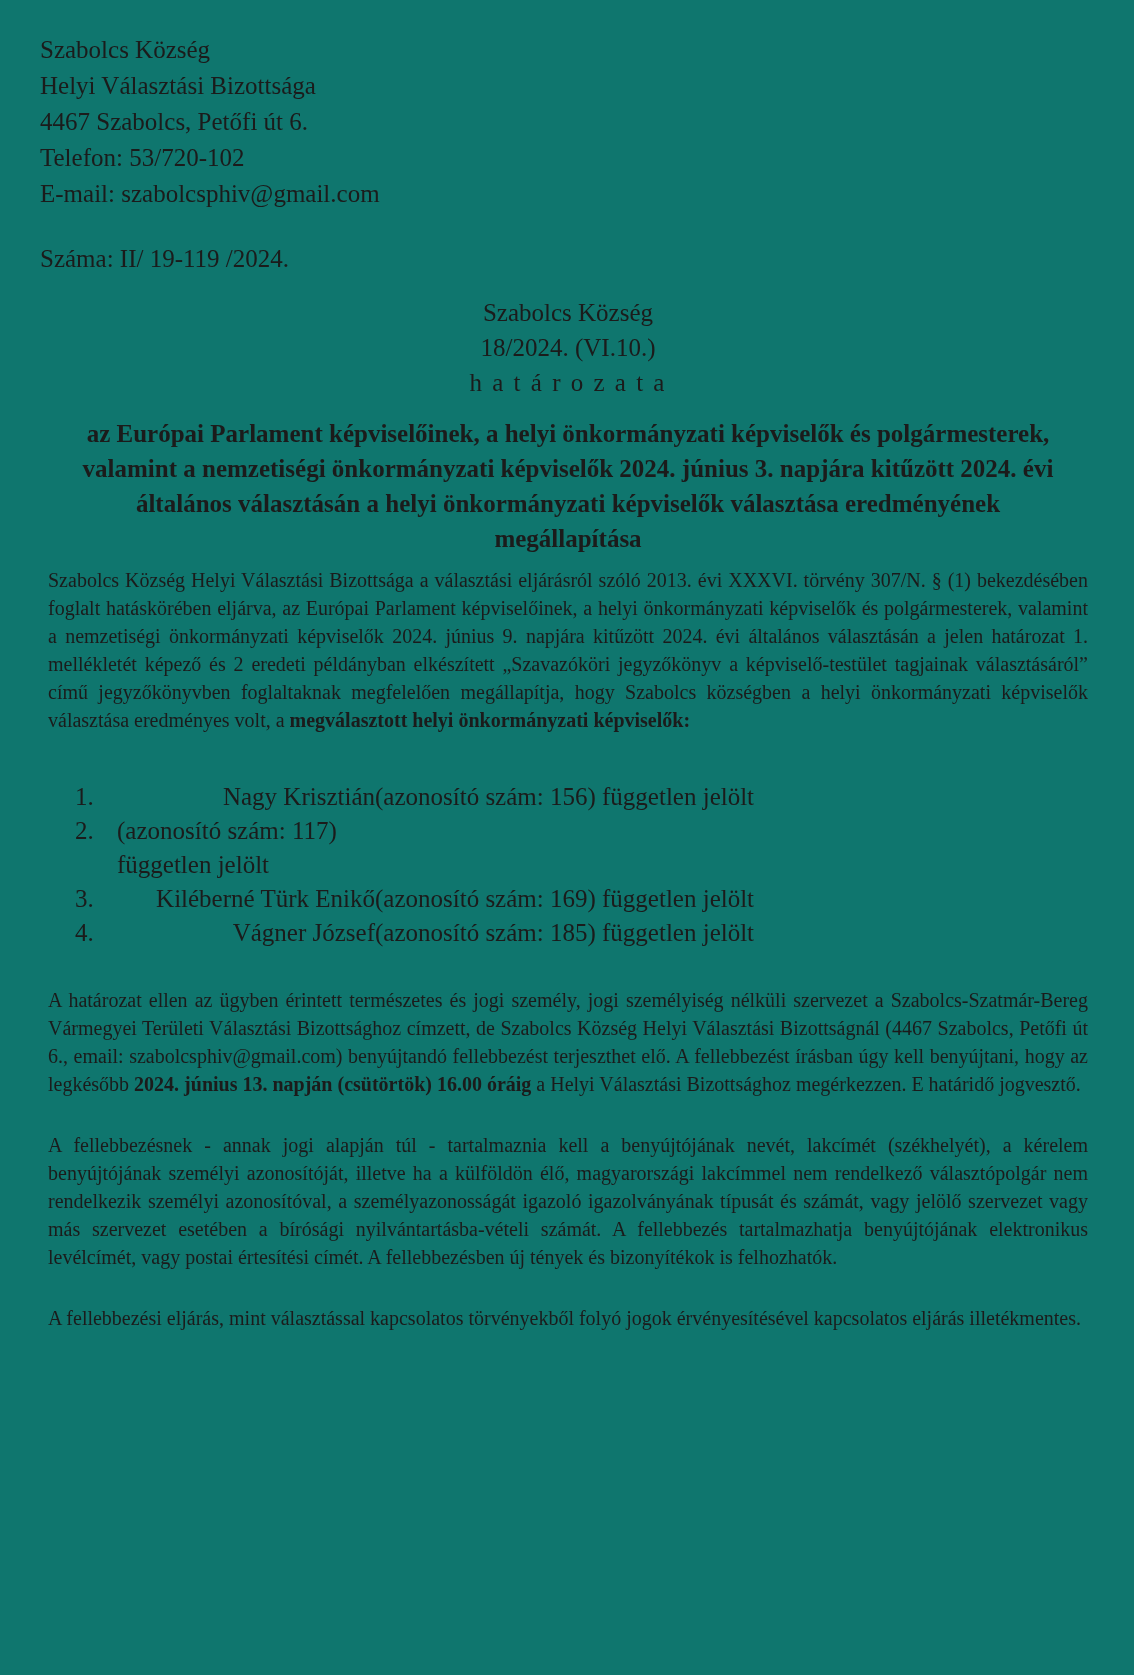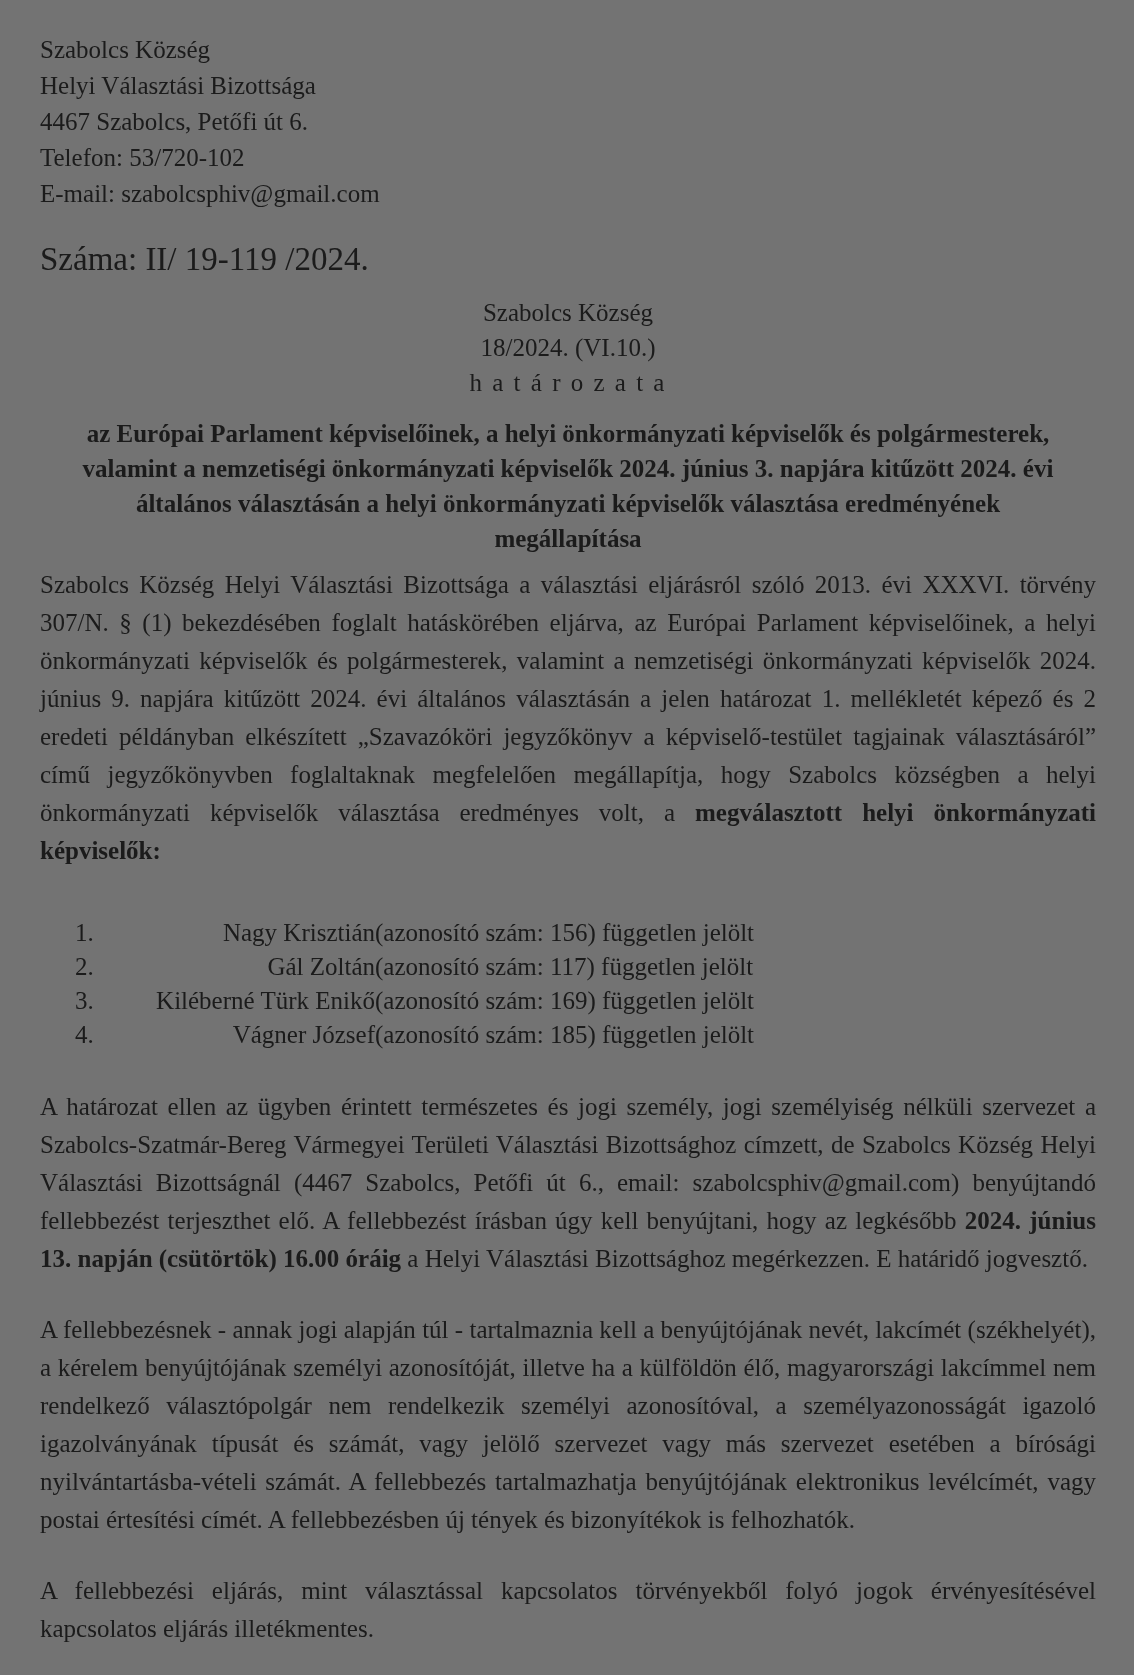--- a/index.html
+++ b/index.html
@@ -13,31 +13,31 @@
     overflow: hidden;
     font-family: "Liberation Serif", "DejaVu Serif", serif;
     color: #1b1b1b;
     background: #fdfdfc;
   }
   .page {
     box-sizing: border-box;
     width: 1134px;
     height: 1675px;
     padding: 32px 38px 0 40px;
-    background: #737373;
+    background: #0f766e;
   }
   
   .letterhead {
     font-size: 25px;
     line-height: 36px;
   }
   
   .case-number {
     margin-top: 29px;
-    font-size: 33px;
+    font-size: 25px;
     line-height: 36px;
   }
   
   .decision-heading {
     margin-top: 18px;
     text-align: center;
     font-size: 25px;
     line-height: 35px;
   }
   .decision-heading .spaced {
@@ -46,23 +46,23 @@
   
   .subject {
     margin: 16px 30px 0 30px;
     text-align: center;
     font-weight: 700;
     font-size: 25px;
     line-height: 35px;
   }
   
   .par {
-    margin: 0;
-    font-size: 25px;
-    line-height: 38px;
+    margin: 8px;
+    font-size: 20px;
+    line-height: 28px;
   }
   .justify {
     text-align: justify;
     text-justify: inter-word;
   }
   .par-operative { margin-top: 10px; }
   
   .rep-list {
     margin-top: 46px;
     margin-left: 35px;
@@ -105,21 +105,20 @@
   <p class="par justify par-operative"><span>Szabolcs Község Helyi Választási Bizottsága a választási eljárásról szóló 2013. évi XXXVI. törvény 307/N. § (1) bekezdésében foglalt hatáskörében eljárva, az Európai Parlament képviselőinek, a helyi önkormányzati képviselők és polgármesterek, valamint a nemzetiségi önkormányzati képviselők 2024. június 9. napjára kitűzött 2024. évi általános választásán a jelen határozat 1. mellékletét képező és 2 eredeti példányban elkészített „Szavazóköri jegyzőkönyv a képviselő-testület tagjainak választásáról” című jegyzőkönyvben foglaltaknak megfelelően megállapítja, hogy Szabolcs községben a helyi önkormányzati képviselők választása eredményes volt, a </span><strong>megválasztott helyi önkormányzati képviselők:</strong></p>
 
   <div class="rep-list">
     <div class="rep-row">
       <span class="rep-num">1.</span>
       <span class="rep-name">Nagy Krisztián</span>
       <span class="rep-detail">(azonosító szám: 156) független jelölt</span>
     </div>
     <div class="rep-row">
       <span class="rep-num">2.</span>
-      <span class="rep-name">Gál Zoltán</span>
       <span class="rep-detail">(azonosító szám: 117) független jelölt</span>
     </div>
     <div class="rep-row">
       <span class="rep-num">3.</span>
       <span class="rep-name">Kiléberné Türk Enikő</span>
       <span class="rep-detail">(azonosító szám: 169) független jelölt</span>
     </div>
     <div class="rep-row">
       <span class="rep-num">4.</span>
       <span class="rep-name">Vágner József</span>

